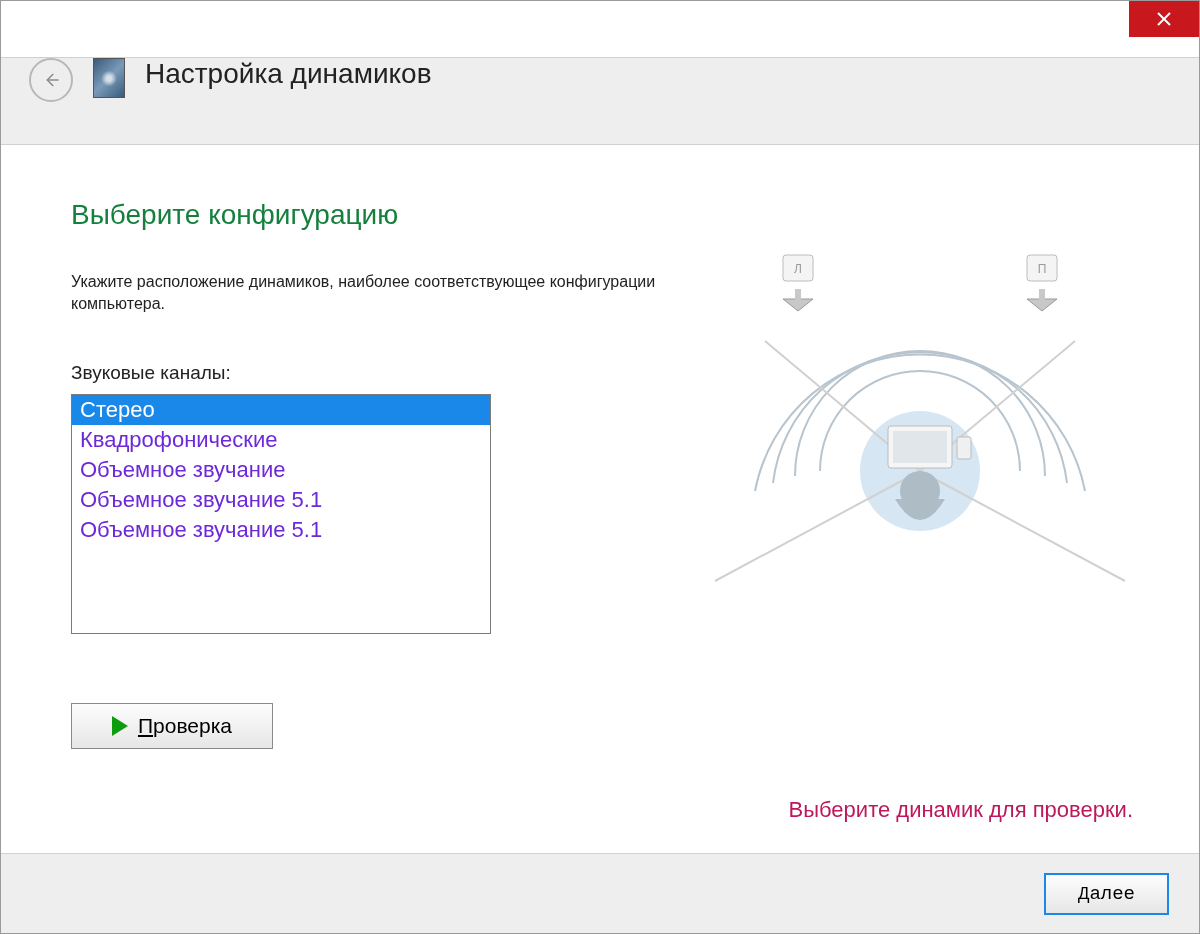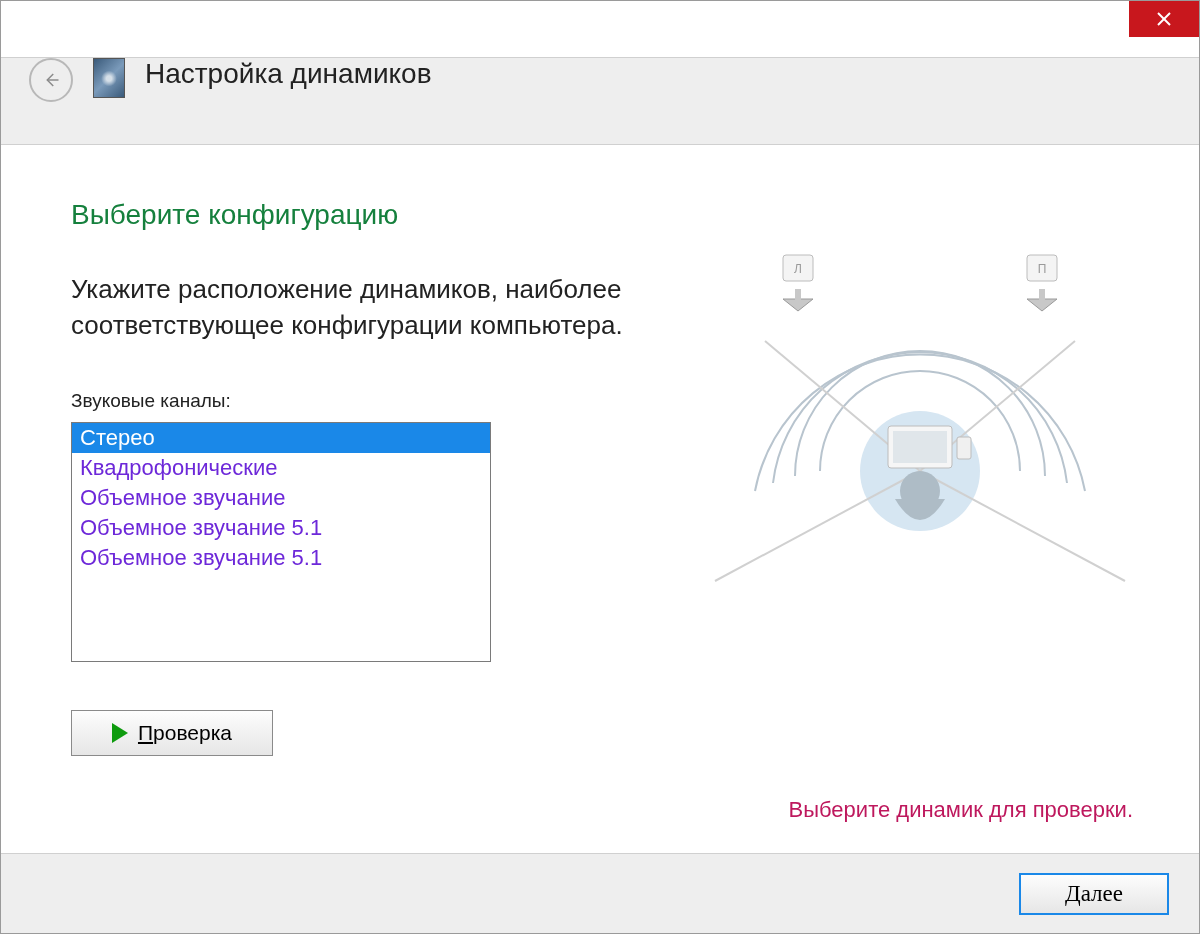--- a/index.html
+++ b/index.html
@@ -9,32 +9,32 @@
 .close-btn svg{width:14px;height:14px;stroke:#fff;stroke-width:2}
 .header{height:88px;background:#eeeeee;border-top:1px solid #d0d0d0;border-bottom:1px solid #d0d0d0;display:flex;align-items:flex-start;padding-left:28px;gap:20px;box-sizing:border-box}
 .back-btn{width:40px;height:40px;border:2px solid #b8b8b8;border-radius:50%;display:flex;align-items:center;justify-content:center;cursor:default}
 .back-btn svg{width:18px;height:18px;stroke:#8b8b8b;stroke-width:2;fill:none}
 .hdr-icon{width:30px;height:38px;background:linear-gradient(135deg,#3a5a7a 0%,#7a9aba 50%,#3a5a7a 100%);border:1px solid #555;position:relative}
 .hdr-icon::after{content:"";position:absolute;left:20%;top:25%;width:60%;height:50%;border-radius:50%;background:radial-gradient(circle,#d5dfe8 20%,transparent 60%)}
 .hdr-title{font-size:28px;color:#222}
 .content{position:absolute;left:28px;right:28px;top:170px;bottom:90px;background:#fff}
 .content-inner{padding:28px 42px 0 42px}
 .page-title{font-size:28px;color:#15803d;margin:0 0 40px 0;font-weight:400}
-.instr{font-size:26px;color:#222;line-height:1.4;margin:0 0 46px 0;max-width:620px}
+.instr{font-size:16px;color:#222;line-height:1.4;margin:0 0 46px 0;max-width:620px}
 .label{font-size:19px;color:#222;margin-bottom:10px}
 .listbox{width:420px;height:240px;border:1px solid #7a7a7a;box-sizing:border-box;overflow:hidden;background:#fff}
 .listbox .item{font-size:22px;padding:2px 8px;cursor:default;white-space:nowrap;color:#6d28d9}
 .listbox .item.selected{background:#1a88e8;color:#ffffff}
-.test-btn{margin-top:48px;width:200px;height:44px;border:1px solid #8a8a8a;background:linear-gradient(#fdfdfd,#e6e6e6);display:flex;align-items:center;justify-content:center;gap:10px;font-size:21px;cursor:pointer}
+.test-btn{margin-top:69px;width:200px;height:44px;border:1px solid #8a8a8a;background:linear-gradient(#fdfdfd,#e6e6e6);display:flex;align-items:center;justify-content:center;gap:10px;font-size:21px;cursor:pointer}
 .test-btn .play{width:0;height:0;border-left:16px solid #0e9b0e;border-top:10px solid transparent;border-bottom:10px solid transparent}
 .test-btn .ul{text-decoration:underline}
 .diagram{position:absolute;right:36px;top:80px;width:430px;height:380px}
 .hint{position:absolute;right:38px;bottom:20px;font-size:22px;color:#be185d}
 .footer{position:absolute;left:0;right:0;bottom:0;height:80px;background:#eeeeee;border-top:1px solid #d0d0d0;display:flex;align-items:center;justify-content:flex-end;gap:18px;padding-right:30px;box-sizing:border-box}
-.footer button{width:150px;height:42px;font-size:23px;border:1px solid #8a8a8a;background:linear-gradient(#fdfdfd,#e6e6e6);cursor:pointer;font-family:Liberation Serif, serif}
+.footer button{width:125px;height:42px;font-size:19px;border:1px solid #8a8a8a;background:linear-gradient(#fdfdfd,#e6e6e6);cursor:pointer;font-family:Liberation Mono, monospace}
 .footer button.primary{border:2px solid #1a88e8}
 .footer .ul{text-decoration:underline}
 .spk-label{font-size:12px;fill:#9a9a9a;text-anchor:middle}
 </style>
 </head>
 <body>
 
 <div class="dialog">
   <div class="titlebar">
     <div class="close-btn">

